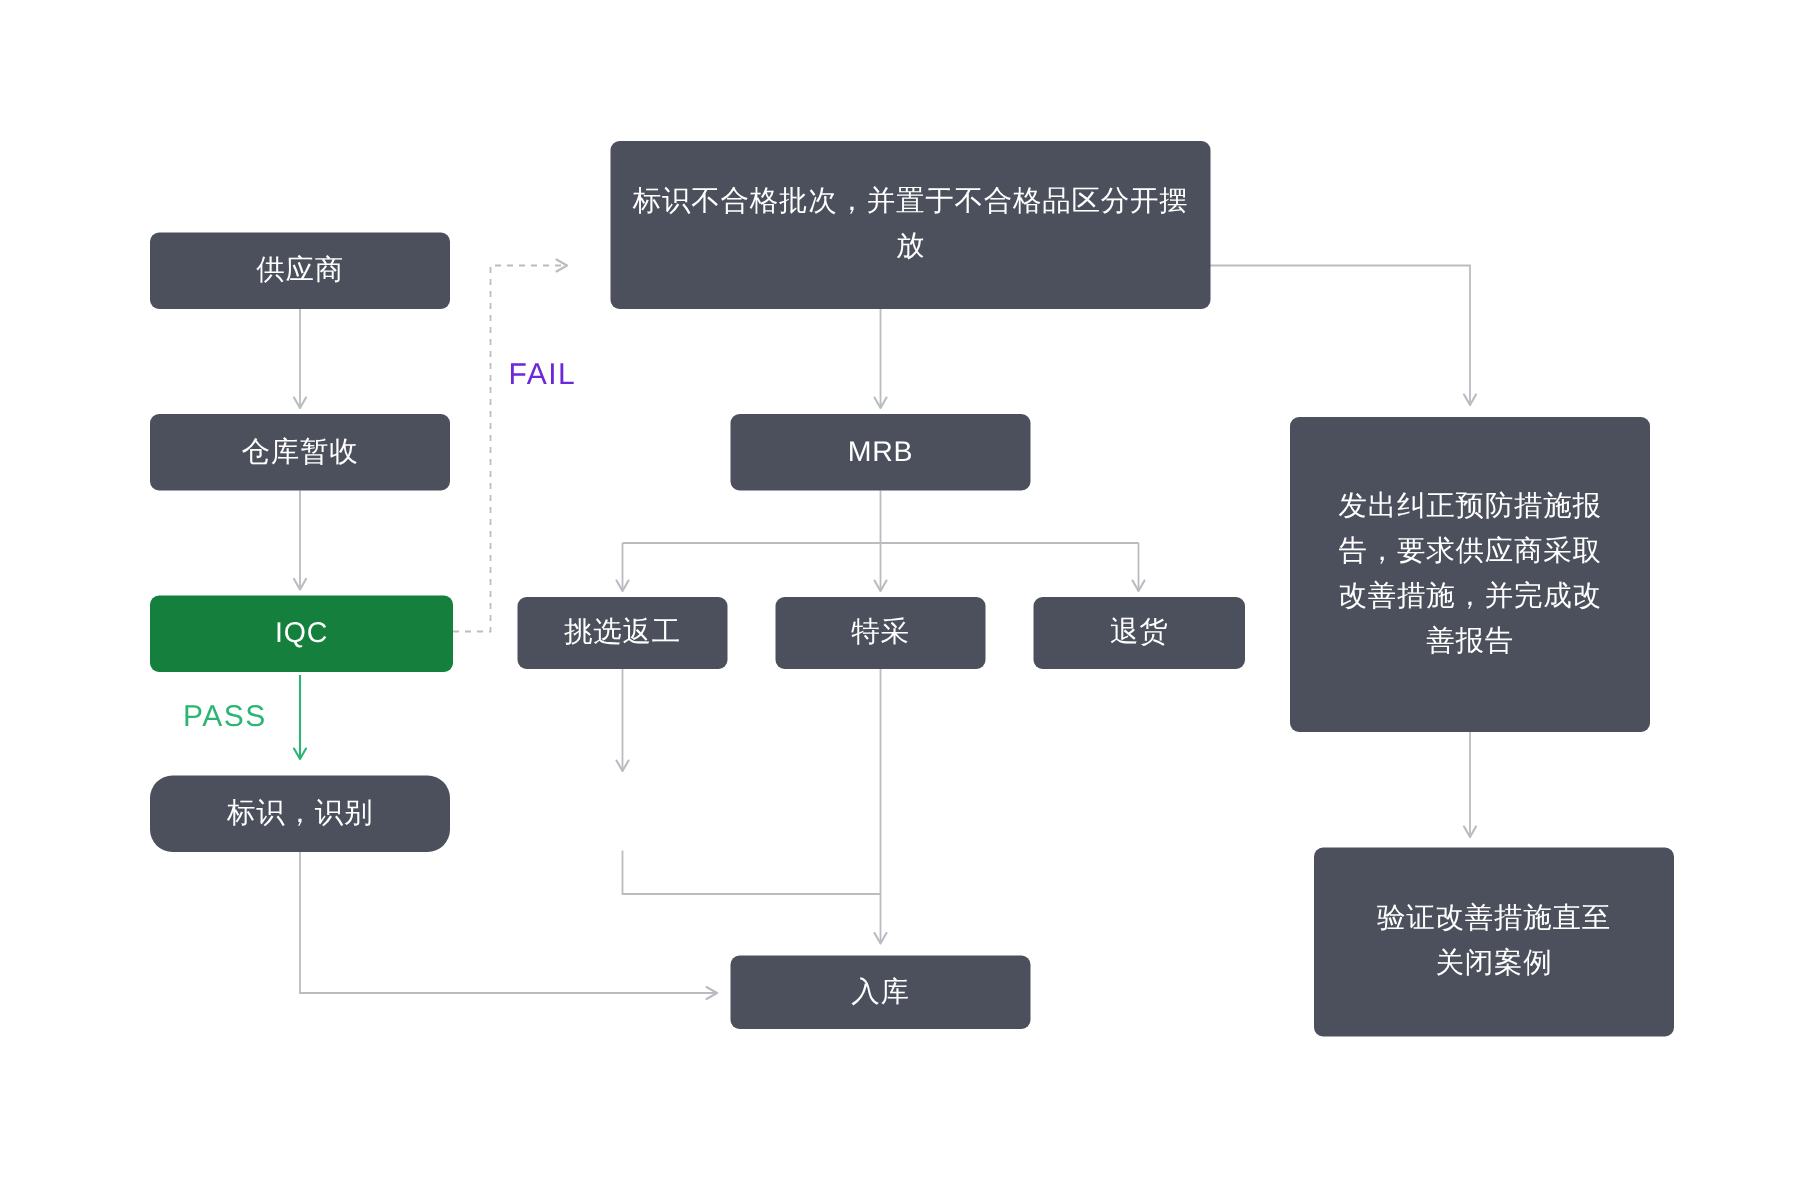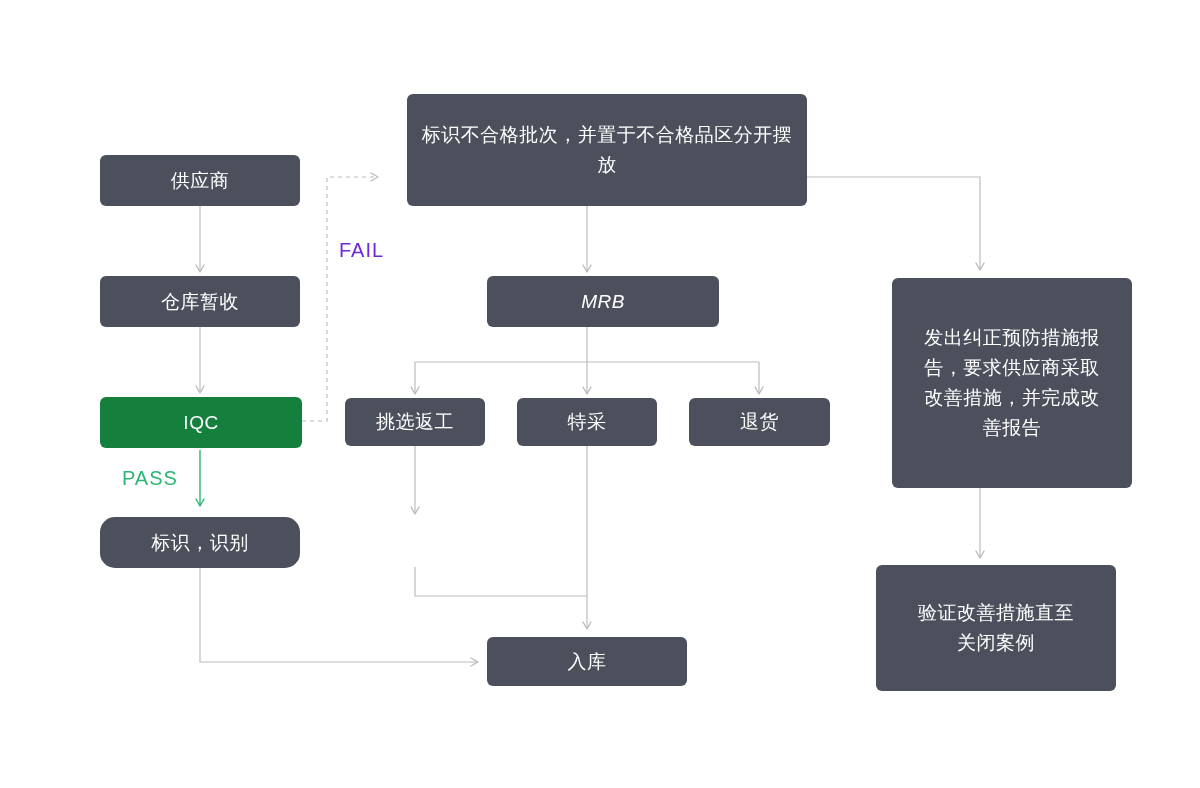--- a/index.html
+++ b/index.html
@@ -116,42 +116,42 @@
   </div>
 
   <div class="node dark" style="left:100px; top:517px; width:200px; height:51px;border-radius:15px;">
     <span>标识，识别</span>
   </div>
 
   <div class="node dark" style="left:387px; top:94px; width:400px; height:112px;margin-left:20px;">
     <span>标识不合格批次，并置于不合格品区分开摆放</span>
   </div>
 
-  <div class="node dark" style="left:487px; top:276px; width:232px; height:51px;font-style:italic;">
+  <div class="node dark" style="left:487px; top:276px; width:200px; height:51px;">
     <span>MRB</span>
   </div>
 
   <div class="node dark" style="left:345px; top:398px; width:140px; height:48px;text-align:center;">
     <span>挑选返工</span>
   </div>
 
   <div class="node dark" style="left:517px; top:398px; width:140px; height:48px;">
     <span>特采</span>
   </div>
 
   <div class="node dark" style="left:689px; top:398px; width:141px; height:48px;">
     <span>退货</span>
   </div>
 
 
   <div class="node dark" style="left:487px; top:637px; width:200px; height:49px;">
     <span>入库</span>
   </div>
 
-  <div class="node dark" style="left:860px; top:278px; width:240px; height:210px; padding:0 28px;margin-left:32px;">
+  <div class="node dark" style="left:860px; top:278px; width:240px; height:210px; padding:0 28px;">
     <span>发出纠正预防措施报告，要求供应商采取改善措施，并完成改善报告</span>
   </div>
 
   <div class="node dark" style="left:860px; top:565px; width:240px; height:126px; padding:0 36px;margin-left:16px;">
     <span>验证改善措施直至关闭案例</span>
   </div>
 
   <div class="edge-label gray" style="left:339px; top:239px;">FAIL</div>
 
   <div class="edge-label green" style="left:122px; top:467px;">PASS</div>

